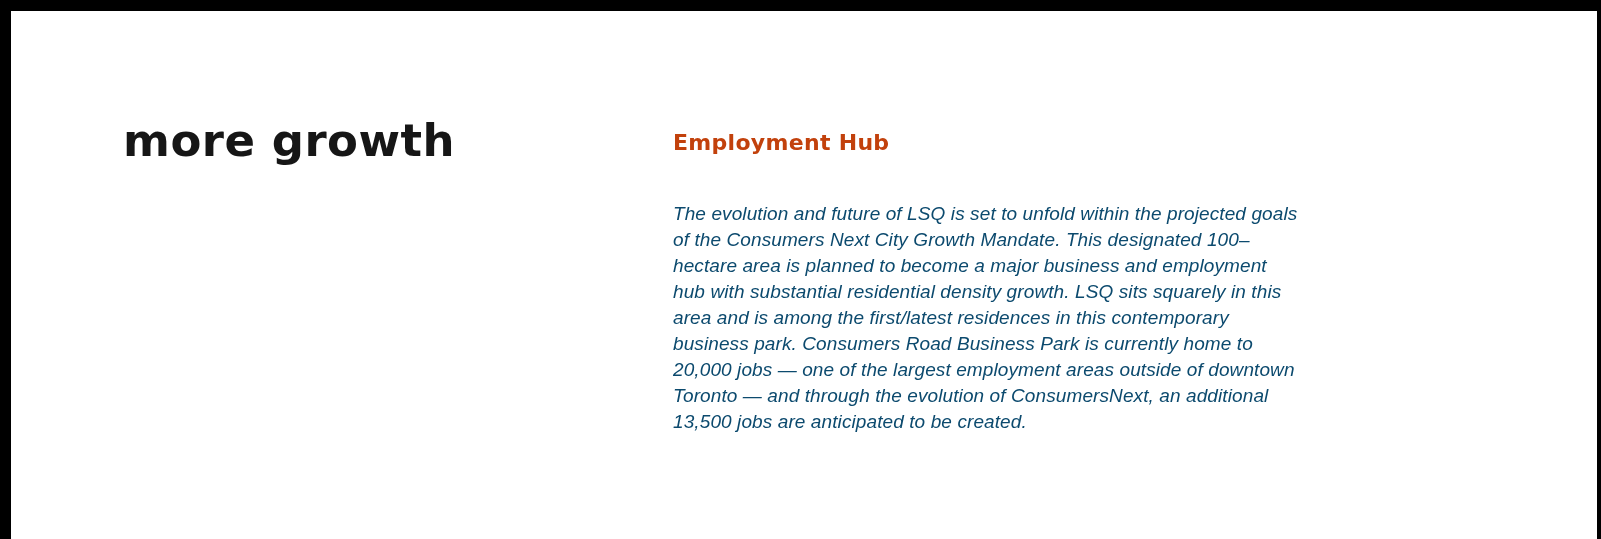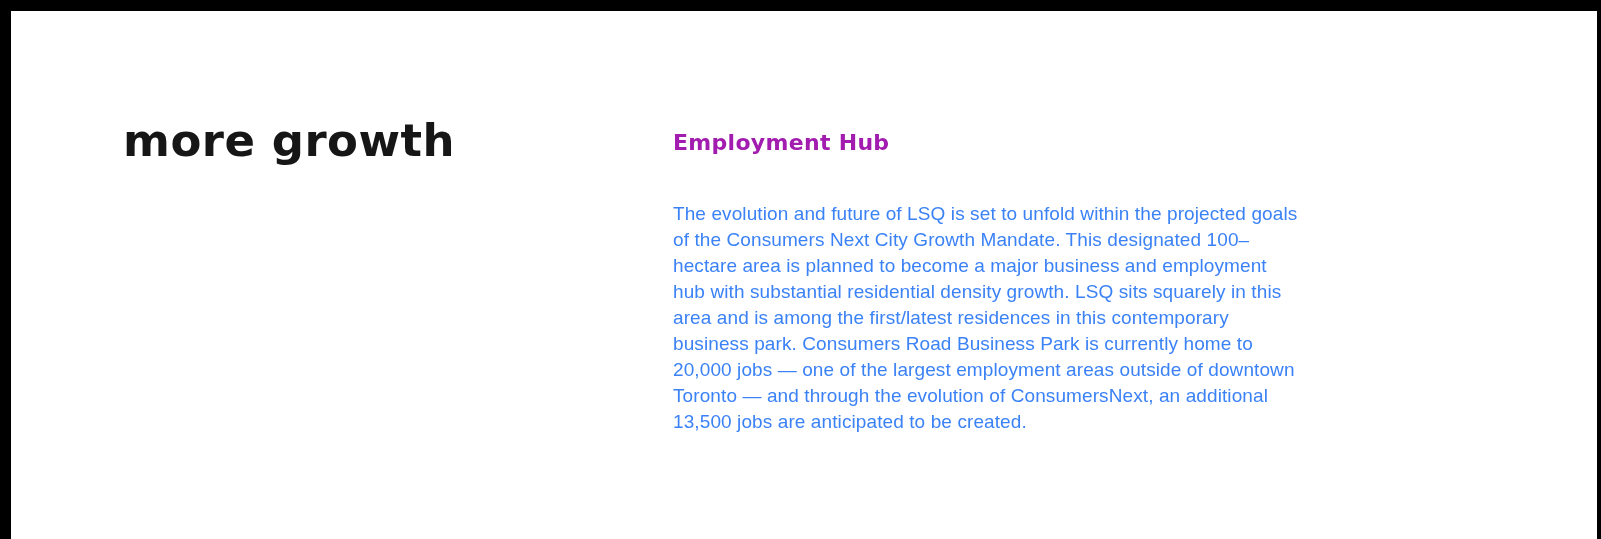--- a/index.html
+++ b/index.html
@@ -41,30 +41,31 @@
     top: 110px;
     width: 830px;
   }
 
   .content-subheading {
     font-family: "DejaVu Sans", sans-serif;
     font-weight: 700;
     font-size: 22px;
     line-height: 28px;
     letter-spacing: 0.3px;
-    color: #a21caf;
+    color: #c2410c;
   }
 
   .content-paragraph {
     margin-top: 36px;
     font-size: 19px;
     line-height: 26px;
     letter-spacing: 0.1px;
-    color: #3b82f6;
+    color: #0c4a6e;
     white-space: pre-line;
+    font-style: italic;
   }
 </style>
 </head>
 <body>
 
 <div class="page">
 
   <h1 class="hero-heading">
     <span class="line">more growth</span>
   </h1>

